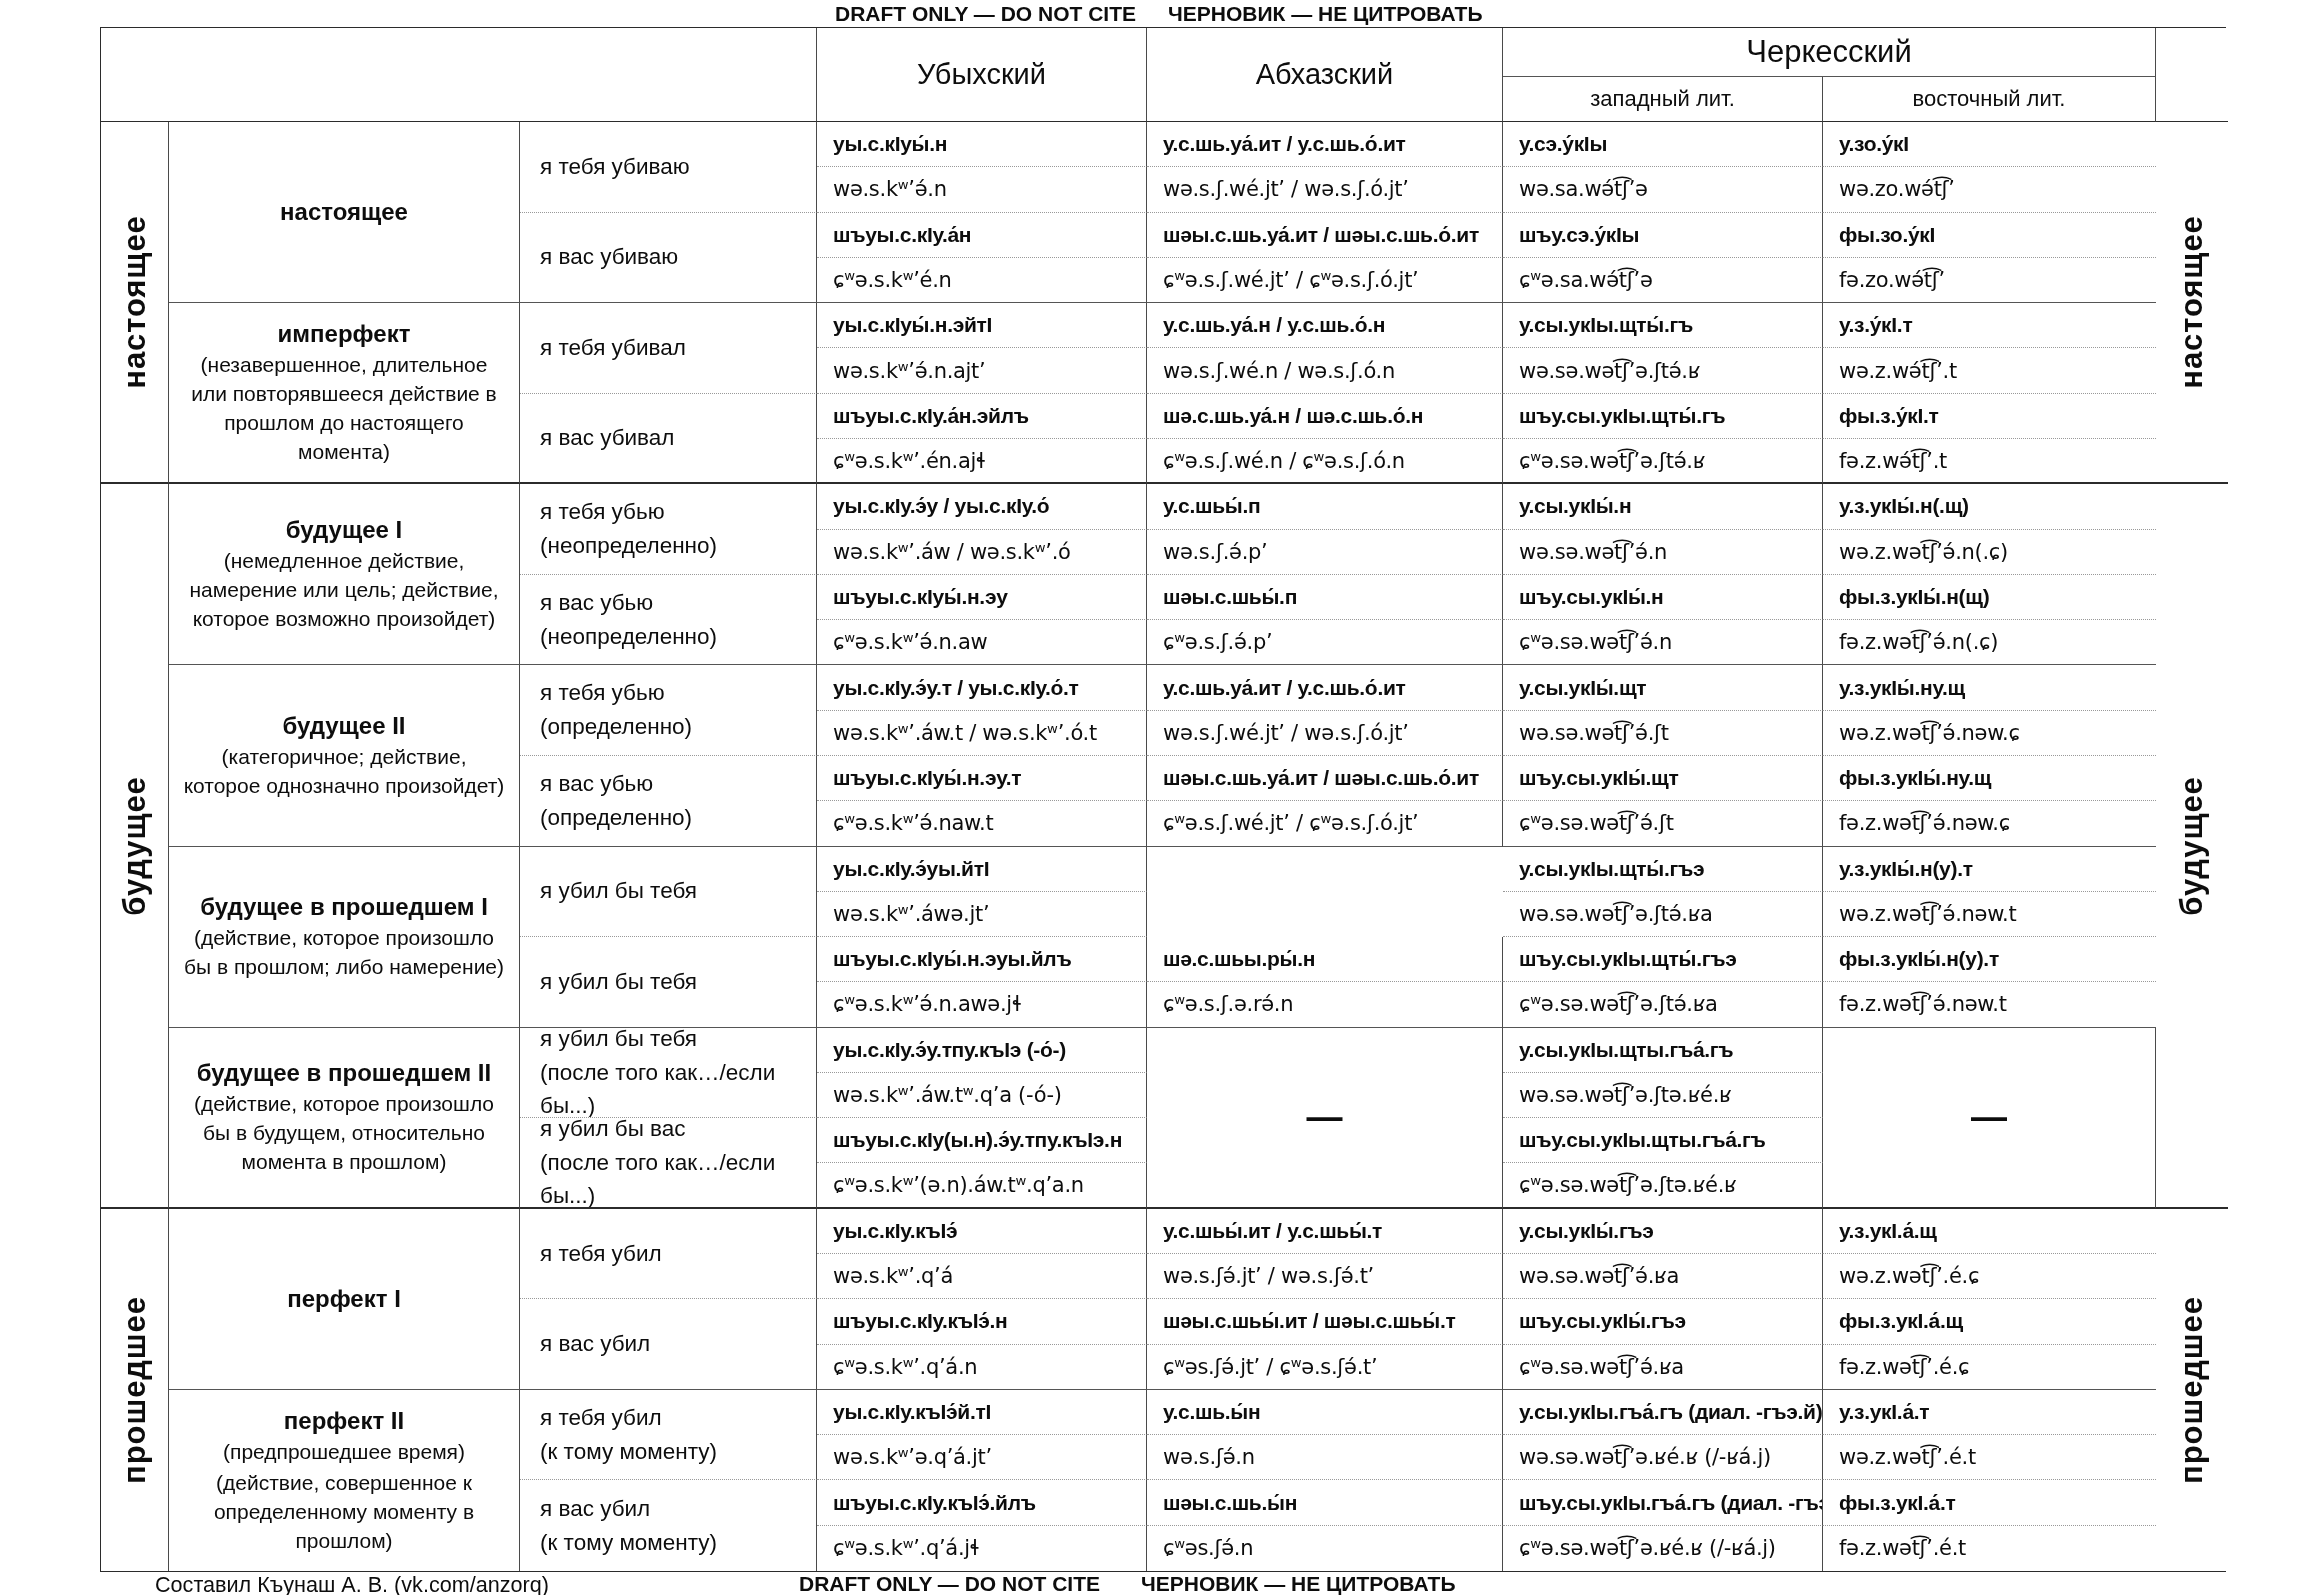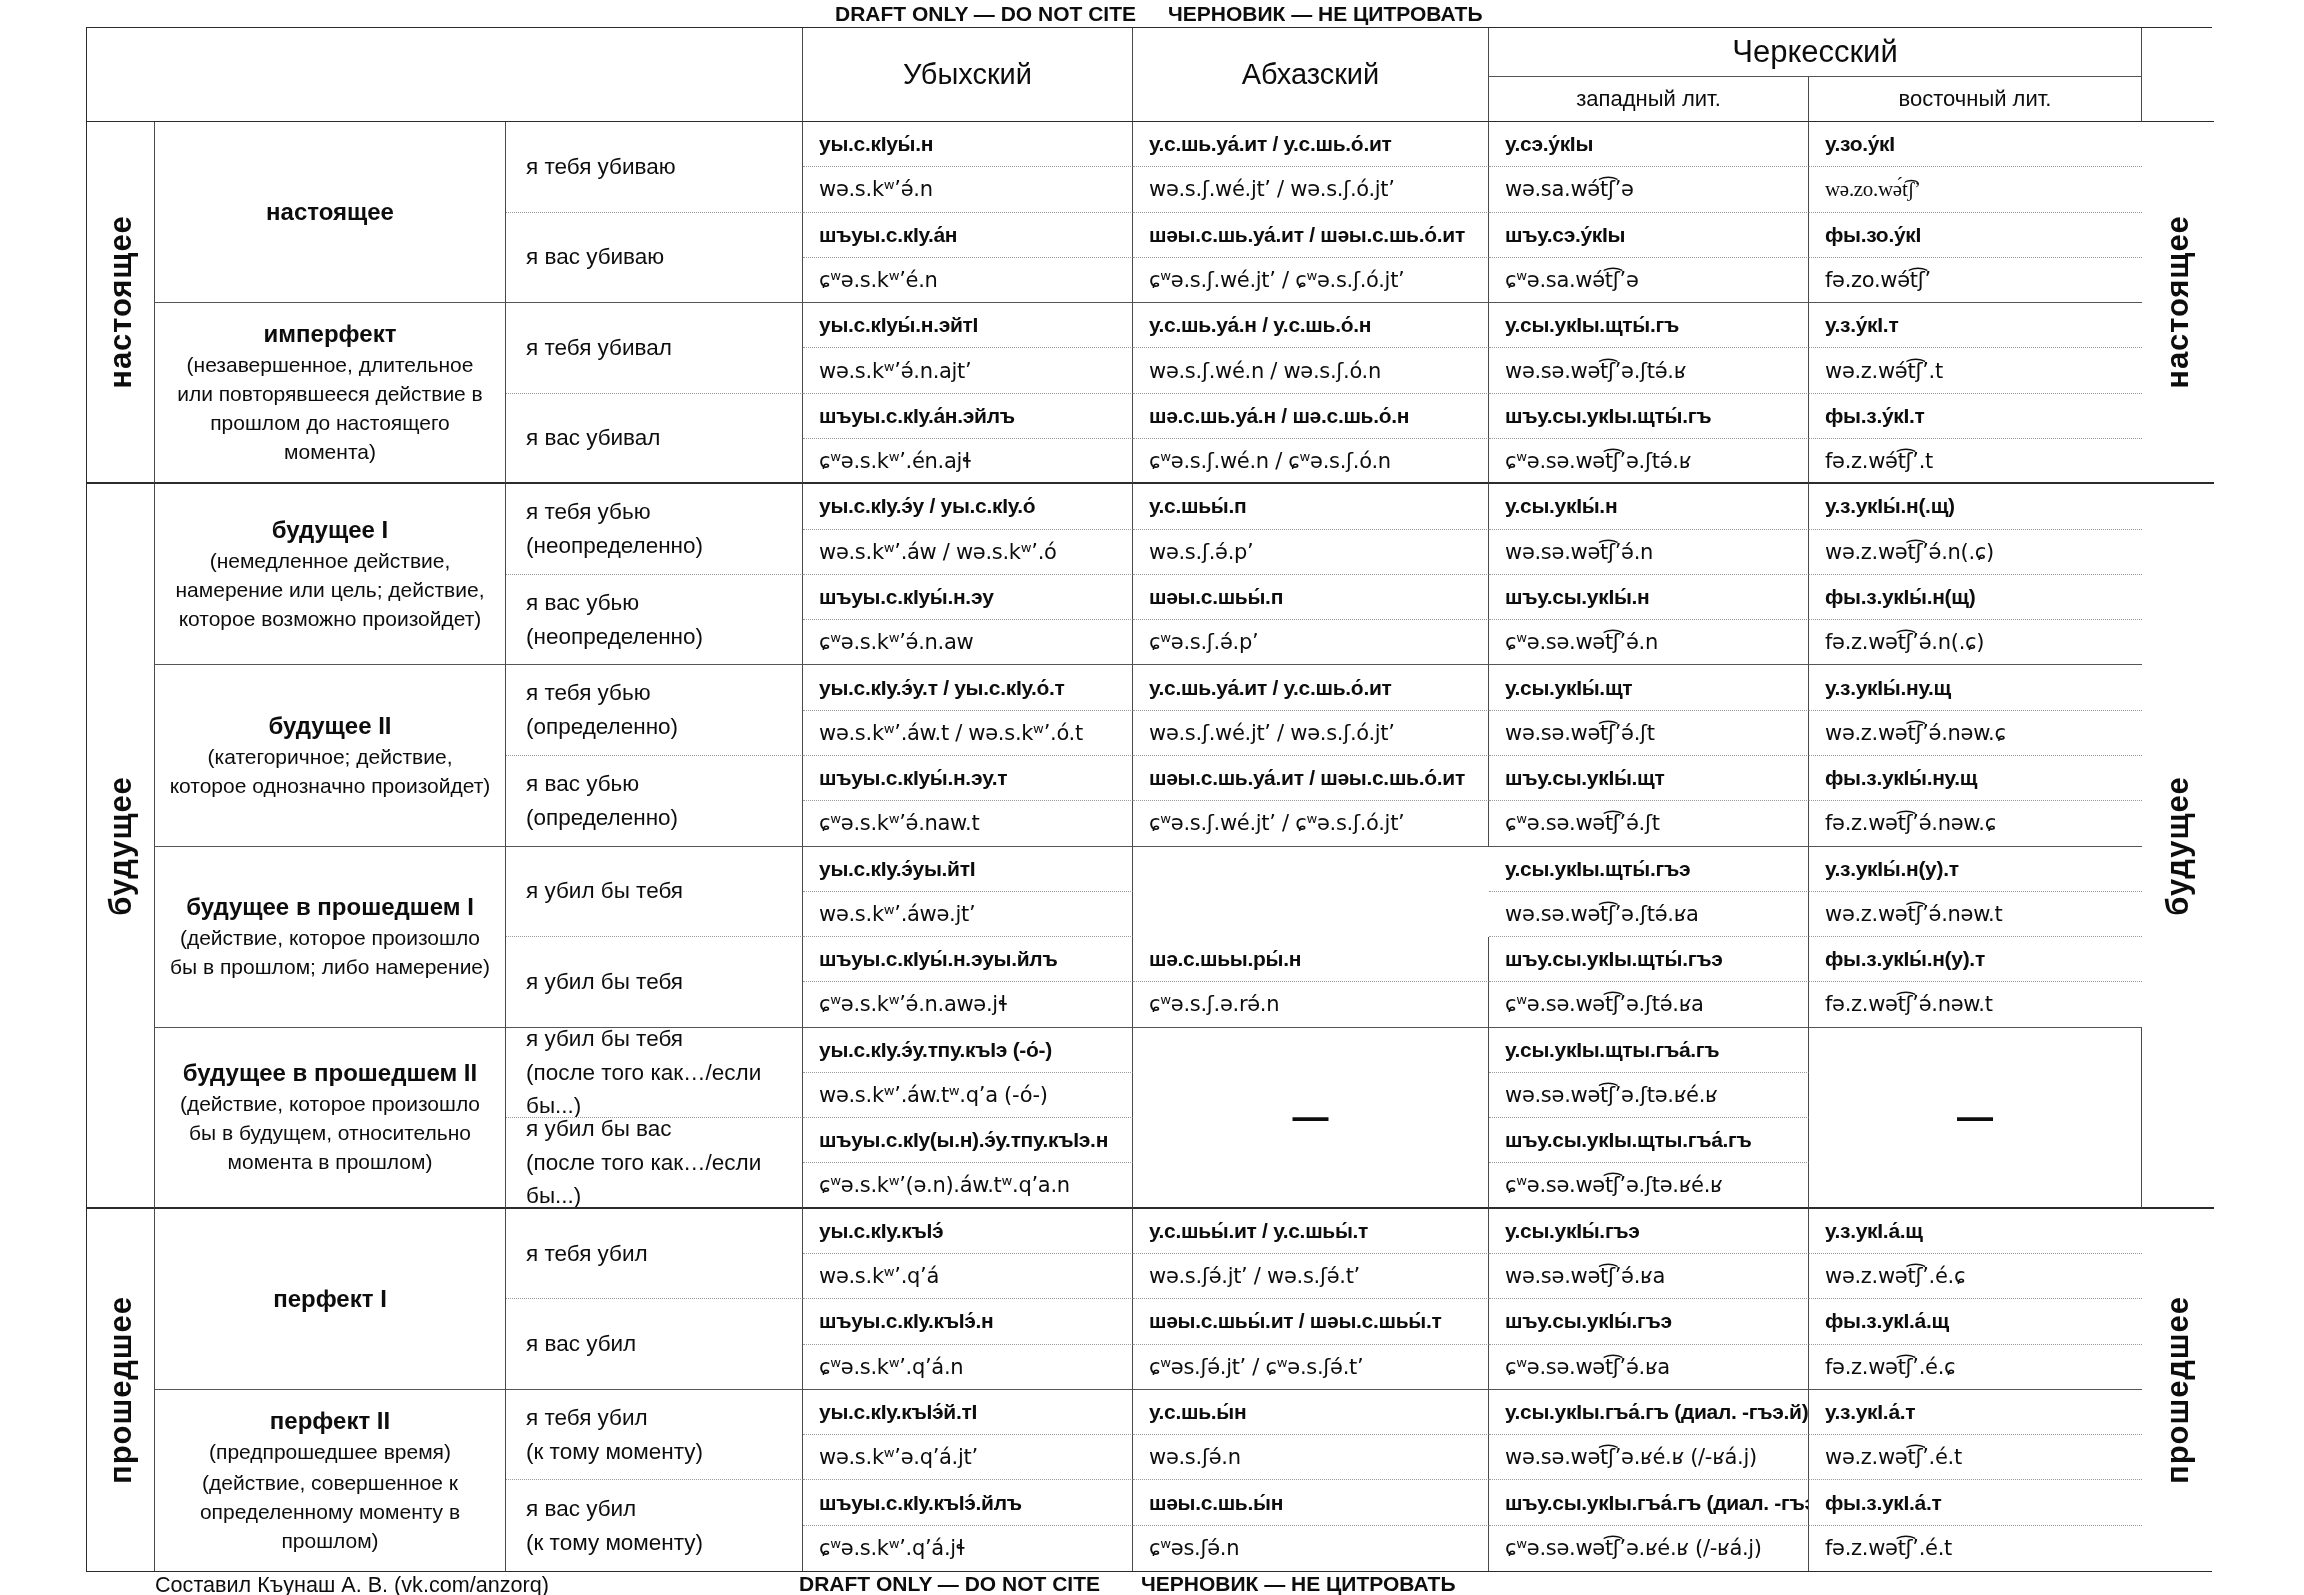--- a/index.html
+++ b/index.html
@@ -1,20 +1,20 @@
 <!DOCTYPE html>
 <html style="font-size:14.4px"><head>
 <meta charset="utf-8">
 <style>
   html,body{margin:0;padding:0;background:#ffffff;}
   #page{position:relative;width:2304px;height:1596px;background:#ffffff;
         font-family:"Liberation Sans","DejaVu Sans",sans-serif;color:#0d0d0d;}
   .banner{position:absolute;font-weight:bold;font-size:21px;white-space:nowrap;}
   .credit{position:absolute;font-size:21.6px;white-space:nowrap;}
-  #grid{position:absolute;left:86px;top:27px;width:2126px;height:1545px;
+  #grid{position:absolute;left:100px;top:27px;width:2126px;height:1545px;
         box-sizing:border-box;border:1.8px solid #2b2b2b;
         display:grid;
         grid-template-columns:68px 351px 297px 330px 356px 320px 333px 72px;
         grid-template-rows:49px 45px repeat(32,1fr);}
   .cell{box-sizing:border-box;border-right:1.8px solid #4a4a4a;display:flex;
         align-items:center;overflow:hidden;white-space:nowrap;background:#fff;}
   .lastcol{border-right:none;}
   .hempty{border-bottom:1.8px solid #2b2b2b;}
   .hlang{justify-content:center;font-size:29px;border-bottom:1.8px solid #2b2b2b;}
   .hcherk{justify-content:center;font-size:29px;border-bottom:1.8px solid #555;}
@@ -76,21 +76,21 @@
       <div class="cell pron dot" style="grid-area: 3 / 3 / span 2;">
         <div>я тебя убиваю</div>
       </div>
       <div class="cell cyr dot" style="grid-area: 3 / 4;">уы.с.кIуы́.н</div>
       <div class="cell ipa dot" style="grid-area: 4 / 4;">wə.s.kʷ’ə́.n</div>
       <div class="cell cyr dot" style="grid-area: 3 / 5;">у.с.шь.уа́.ит / у.с.шь.о́.ит</div>
       <div class="cell ipa dot" style="grid-area: 4 / 5;">wə.s.ʃ.wé.jt’ / wə.s.ʃ.ó.jt’</div>
       <div class="cell cyr dot" style="grid-area: 3 / 6;">у.сэ.у́кIы</div>
       <div class="cell ipa dot" style="grid-area: 4 / 6;">wə.sa.wə́t͡ʃ’ə</div>
       <div class="cell cyr dot lastcol" style="grid-area: 3 / 7;">у.зо.у́кI</div>
-      <div class="cell ipa dot lastcol" style="grid-area: 4 / 7; font-family: Liberation Serif, serif;">wə.zo.wə́t͡ʃ’</div>
+      <div class="cell ipa dot lastcol" style="grid-area: 4 / 7;">wə.zo.wə́t͡ʃ’</div>
       <div class="cell pron gb" style="grid-area: 5 / 3 / span 2;">
         <div>я вас убиваю</div>
       </div>
       <div class="cell cyr dot" style="grid-area: 5 / 4;">шъуы.с.кIу.а́н</div>
       <div class="cell ipa gb" style="grid-area: 6 / 4;">ɕʷə.s.kʷ’é.n</div>
       <div class="cell cyr dot" style="grid-area: 5 / 5;">шәы.с.шь.уа́.ит / шәы.с.шь.о́.ит</div>
       <div class="cell ipa gb" style="grid-area: 6 / 5;">ɕʷə.s.ʃ.wé.jt’ / ɕʷə.s.ʃ.ó.jt’</div>
       <div class="cell cyr dot" style="grid-area: 5 / 6;">шъу.сэ.у́кIы</div>
       <div class="cell ipa gb" style="grid-area: 6 / 6;">ɕʷə.sa.wə́t͡ʃ’ə</div>
       <div class="cell cyr dot lastcol" style="grid-area: 5 / 7;">фы.зо.у́кI</div>

